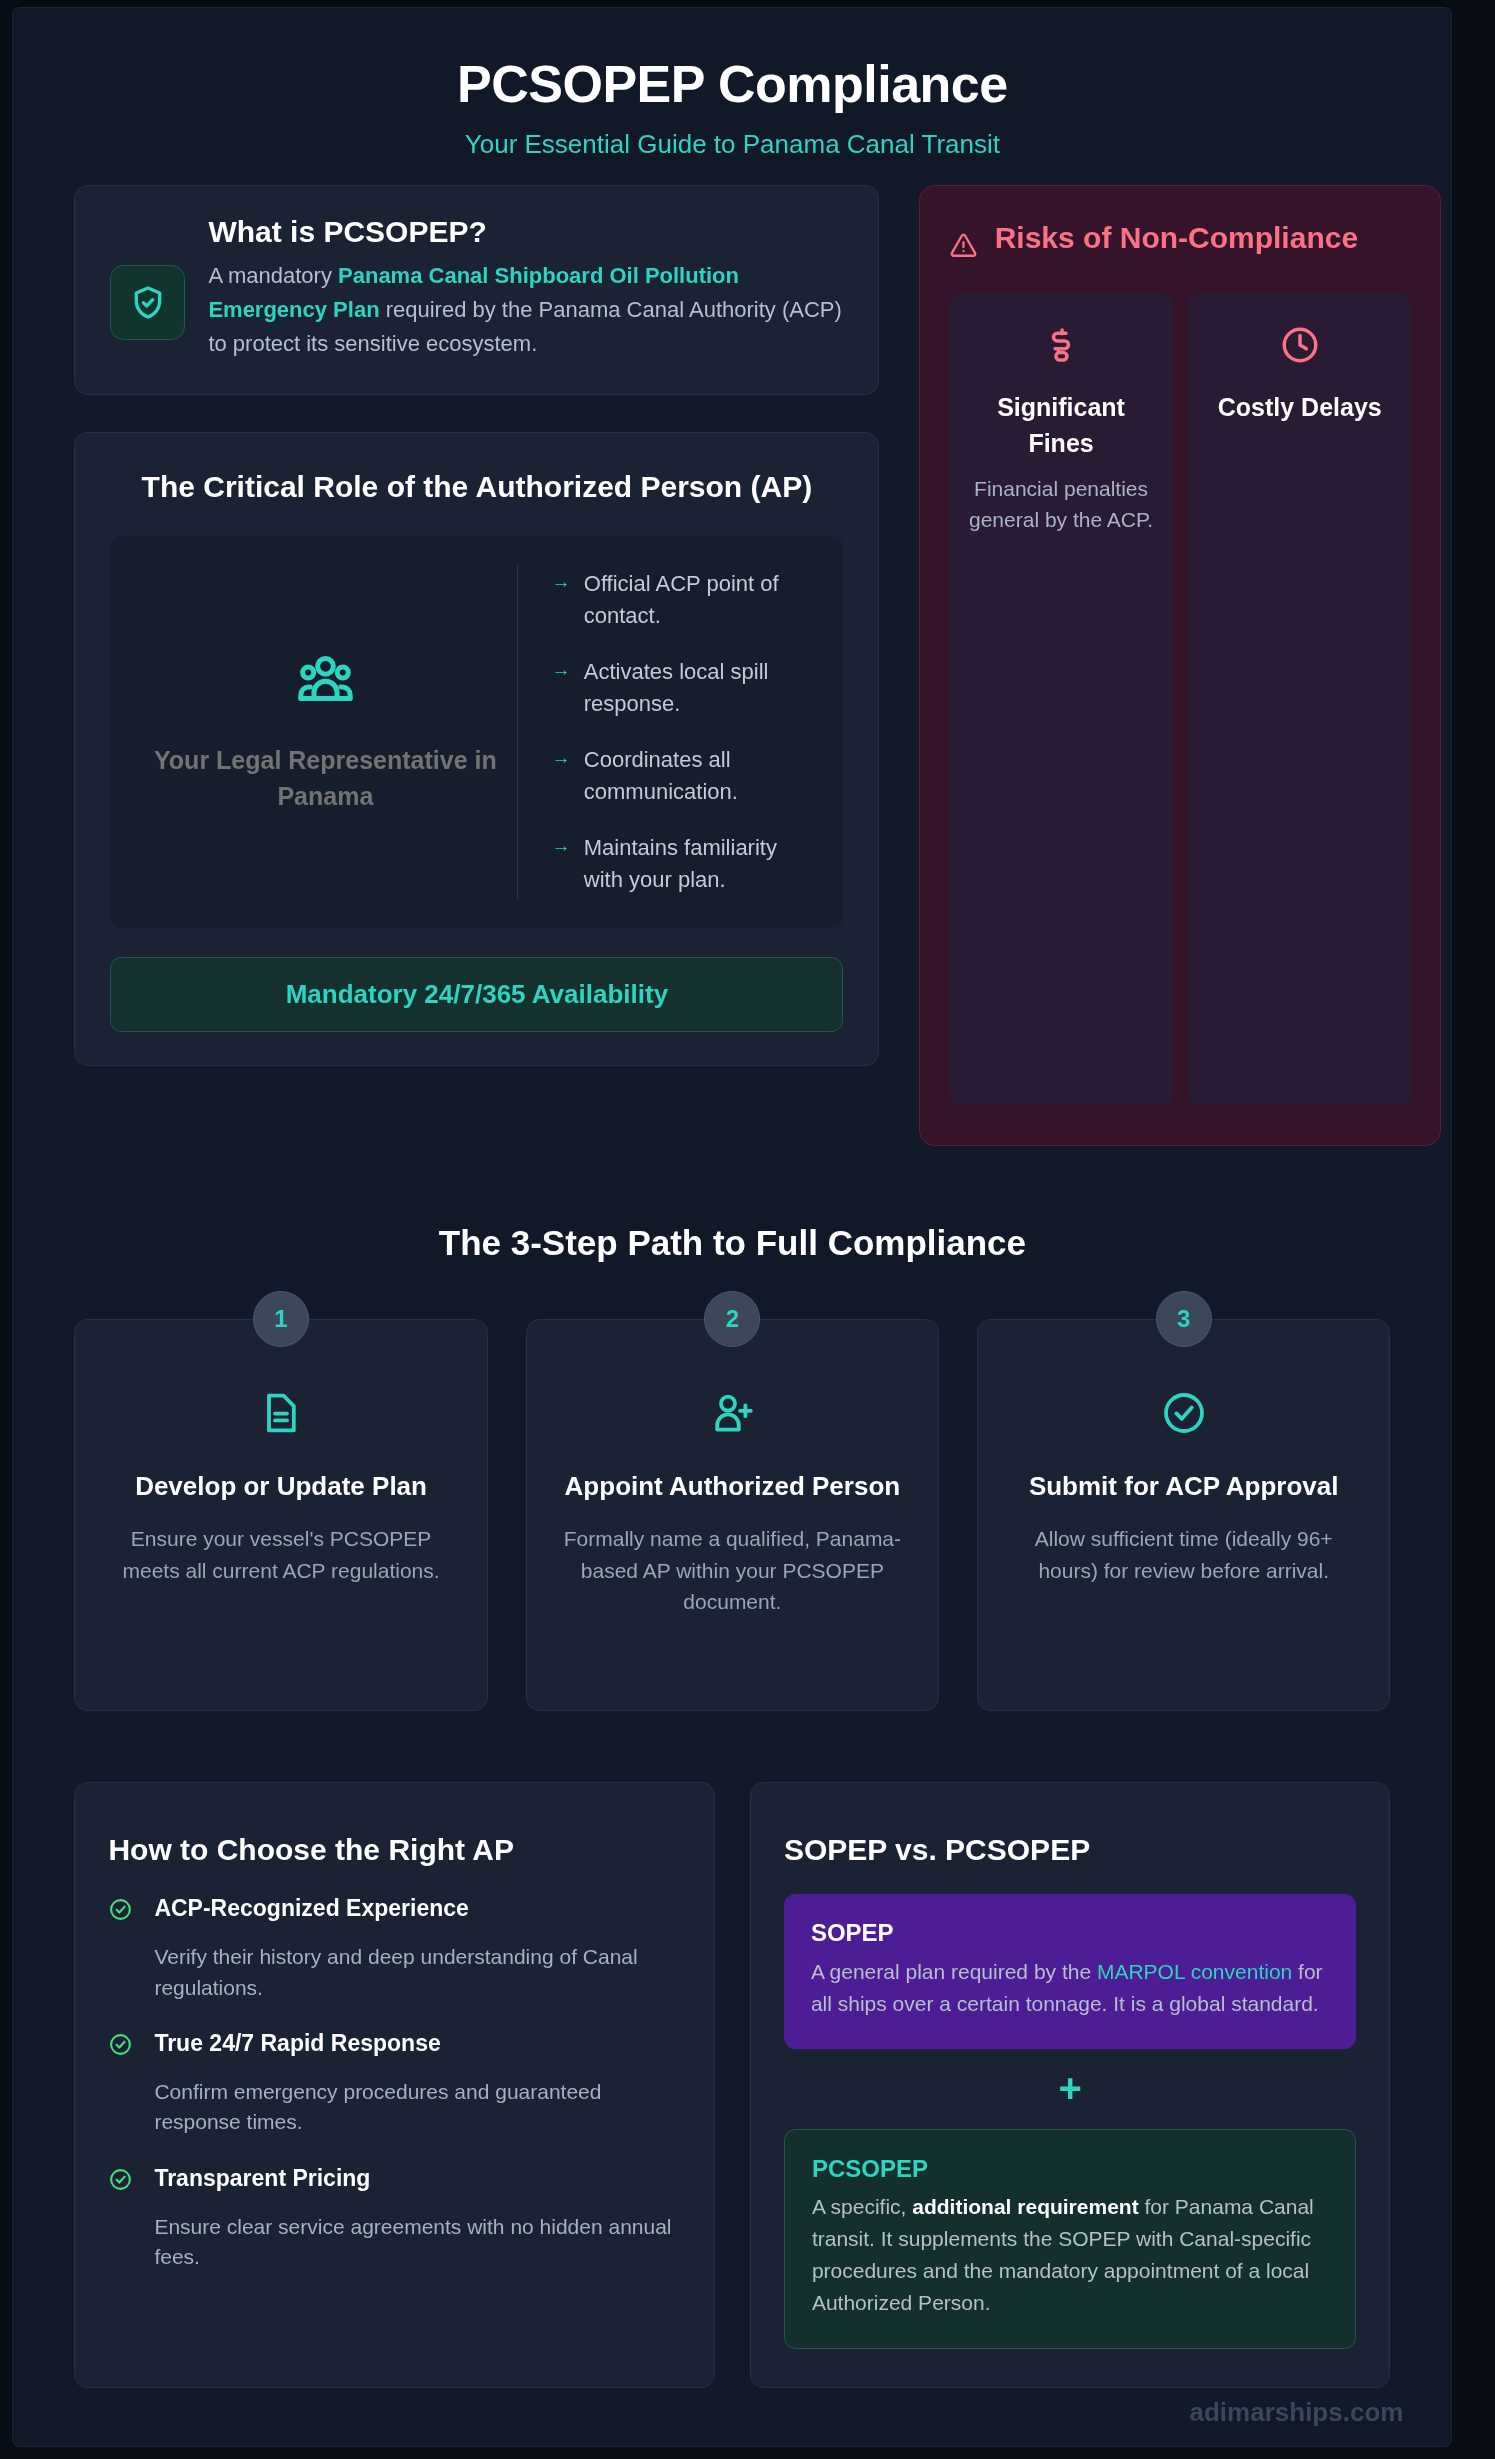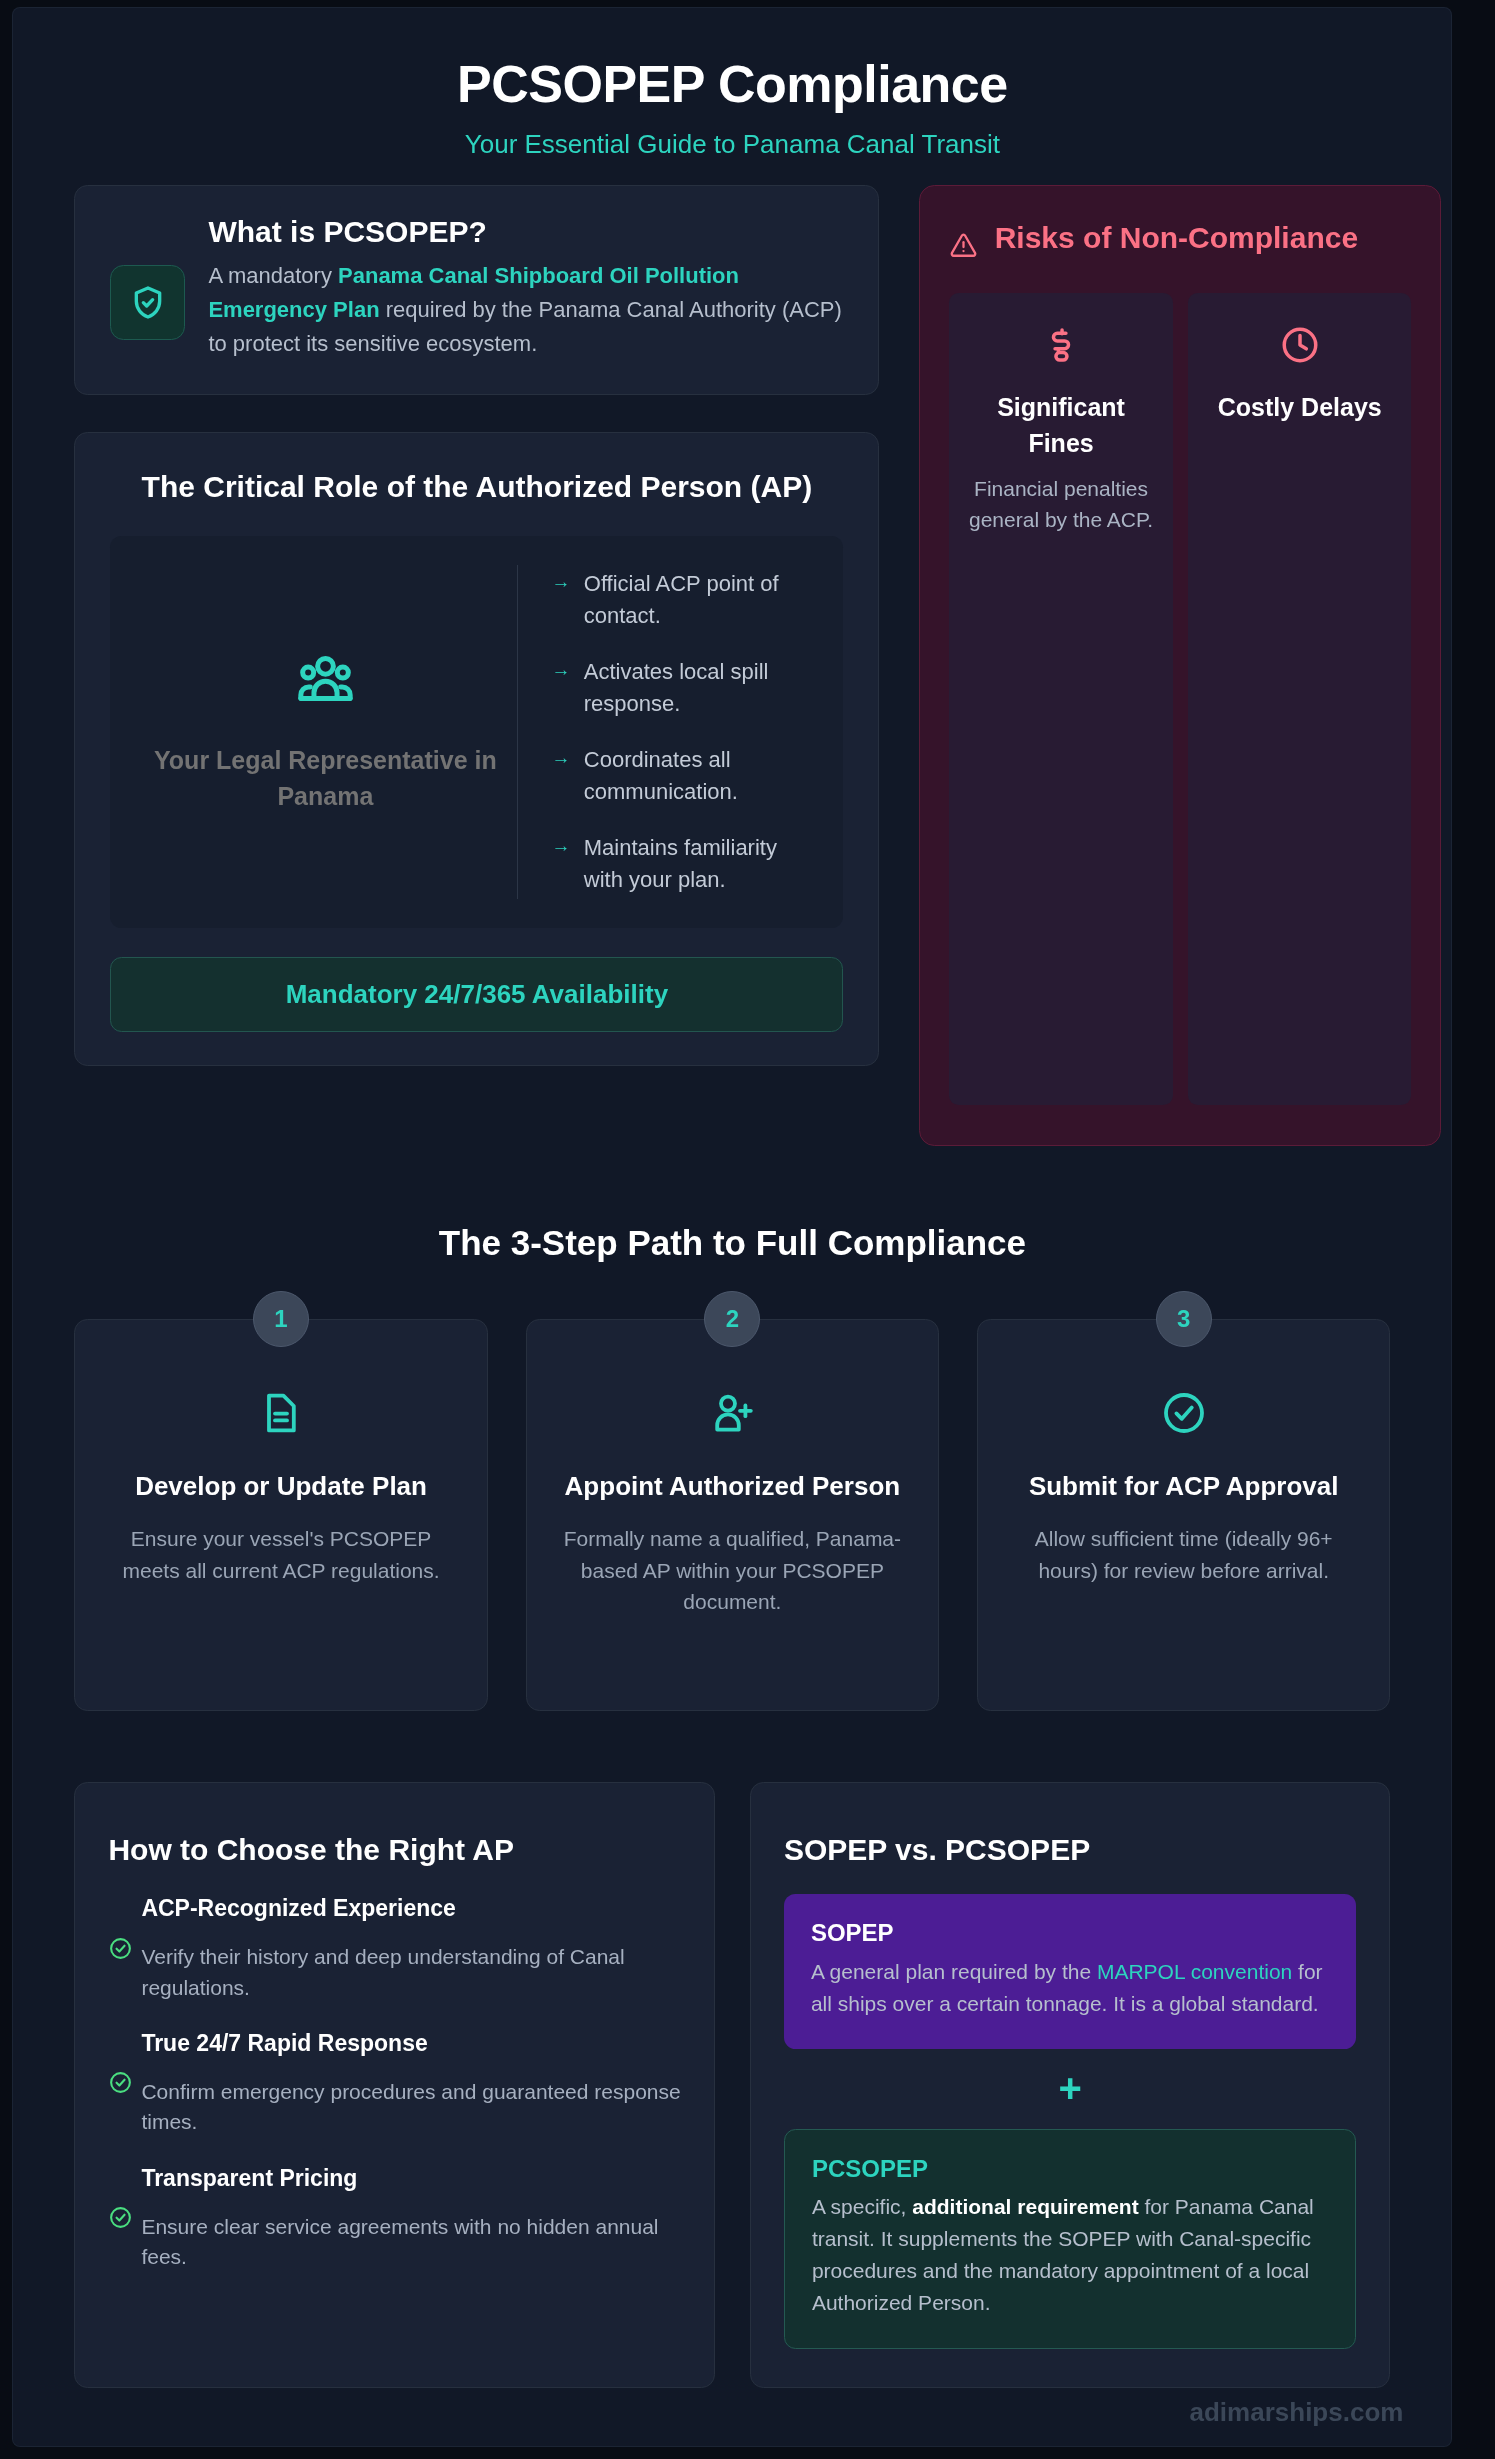--- a/index.html
+++ b/index.html
@@ -242,21 +242,21 @@
     border-radius: 13.4px;
     padding: 50px 33px 38px 33px;
   }
   .bot-card > h2 {
     font-size: 30px;
     font-weight: bold;
     color: #ffffff;
     margin-bottom: 27px;
   }
   .check-list { display: flex; flex-direction: column; gap: 26px; }
-  .check-item { display: flex; gap: 8px; align-items: center; }
+  .check-item { display: flex; gap: 21px; align-items: flex-start; }
   .check-icon { flex: none; margin-top: 2.9px; }
   .check-item h4 {
     font-size: 23px; font-weight: bold; color: #ffffff; line-height: 1.3;
   }
   .check-item p {
     margin-top: 18px;
     font-size: 21px; color: #a6b0c0; line-height: 1.45;
   }
 
   .cmp-box {

